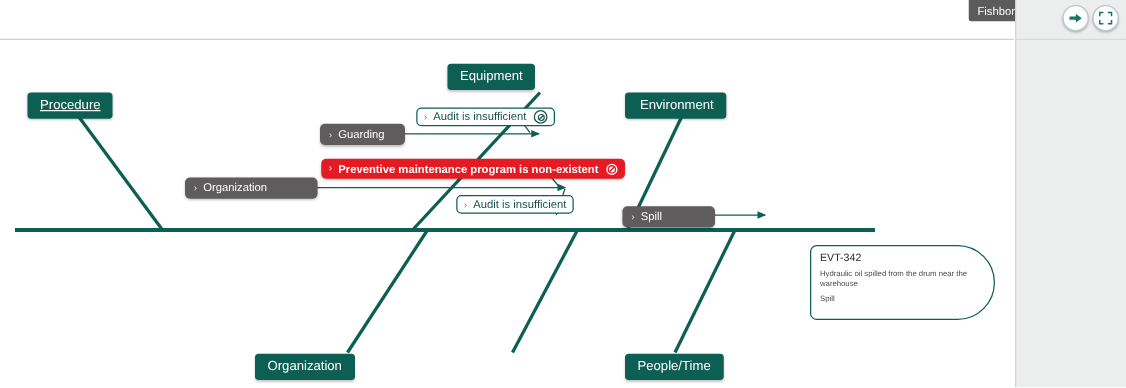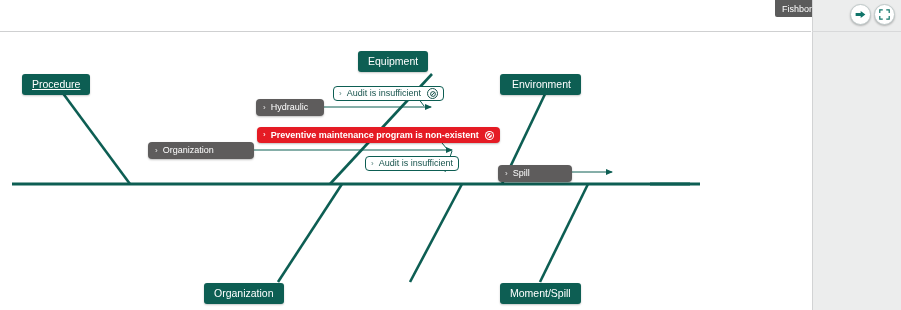--- a/index.html
+++ b/index.html
@@ -182,26 +182,26 @@
   <div class="chip cat" style="left:500px;top:42px;padding-left:12px;">
     <span>Environment</span>
   </div>
 
   <div class="chip cat" style="left:204px;top:251px;">
     <span>Organization</span>
   </div>
 
 
   <div class="chip cat" style="left:500px;top:251px;">
-    <span>Moment/Spill</span>
+    <span>People/Time</span>
   </div>
 
   <div class="chip cause" style="left:256px;top:67px;width:68px;">
     <span class="chev">›</span>
-    <span>Hydraulic</span>
+    <span>Guarding</span>
   </div>
 
   <div class="chip cause" style="left:148px;top:110px;width:106px;">
     <span class="chev">›</span>
     <span>Organization</span>
   </div>
 
   <div class="chip cause" style="left:498px;top:133px;width:74px;">
     <span class="chev">›</span>
     <span>Spill</span>
@@ -227,14 +227,19 @@
         <line x1="2.3" y1="7.7" x2="7.7" y2="2.3" stroke="#17534c" stroke-width="1.6"></line>
       </svg>
     </span>
   </div>
 
   <div class="chip outlined" style="left:365px;top:124px;">
     <span class="chev chev-dark">›</span>
     <span>Audit is insufficient</span>
   </div>
 
+  <div id="effect-box">
+    <div id="effect-id">EVT-342</div>
+    <div id="effect-desc">Hydraulic oil spilled from the drum near the warehouse</div>
+    <div id="effect-type">Spill</div>
+  </div>
 
 </div>
 
 </body></html>

